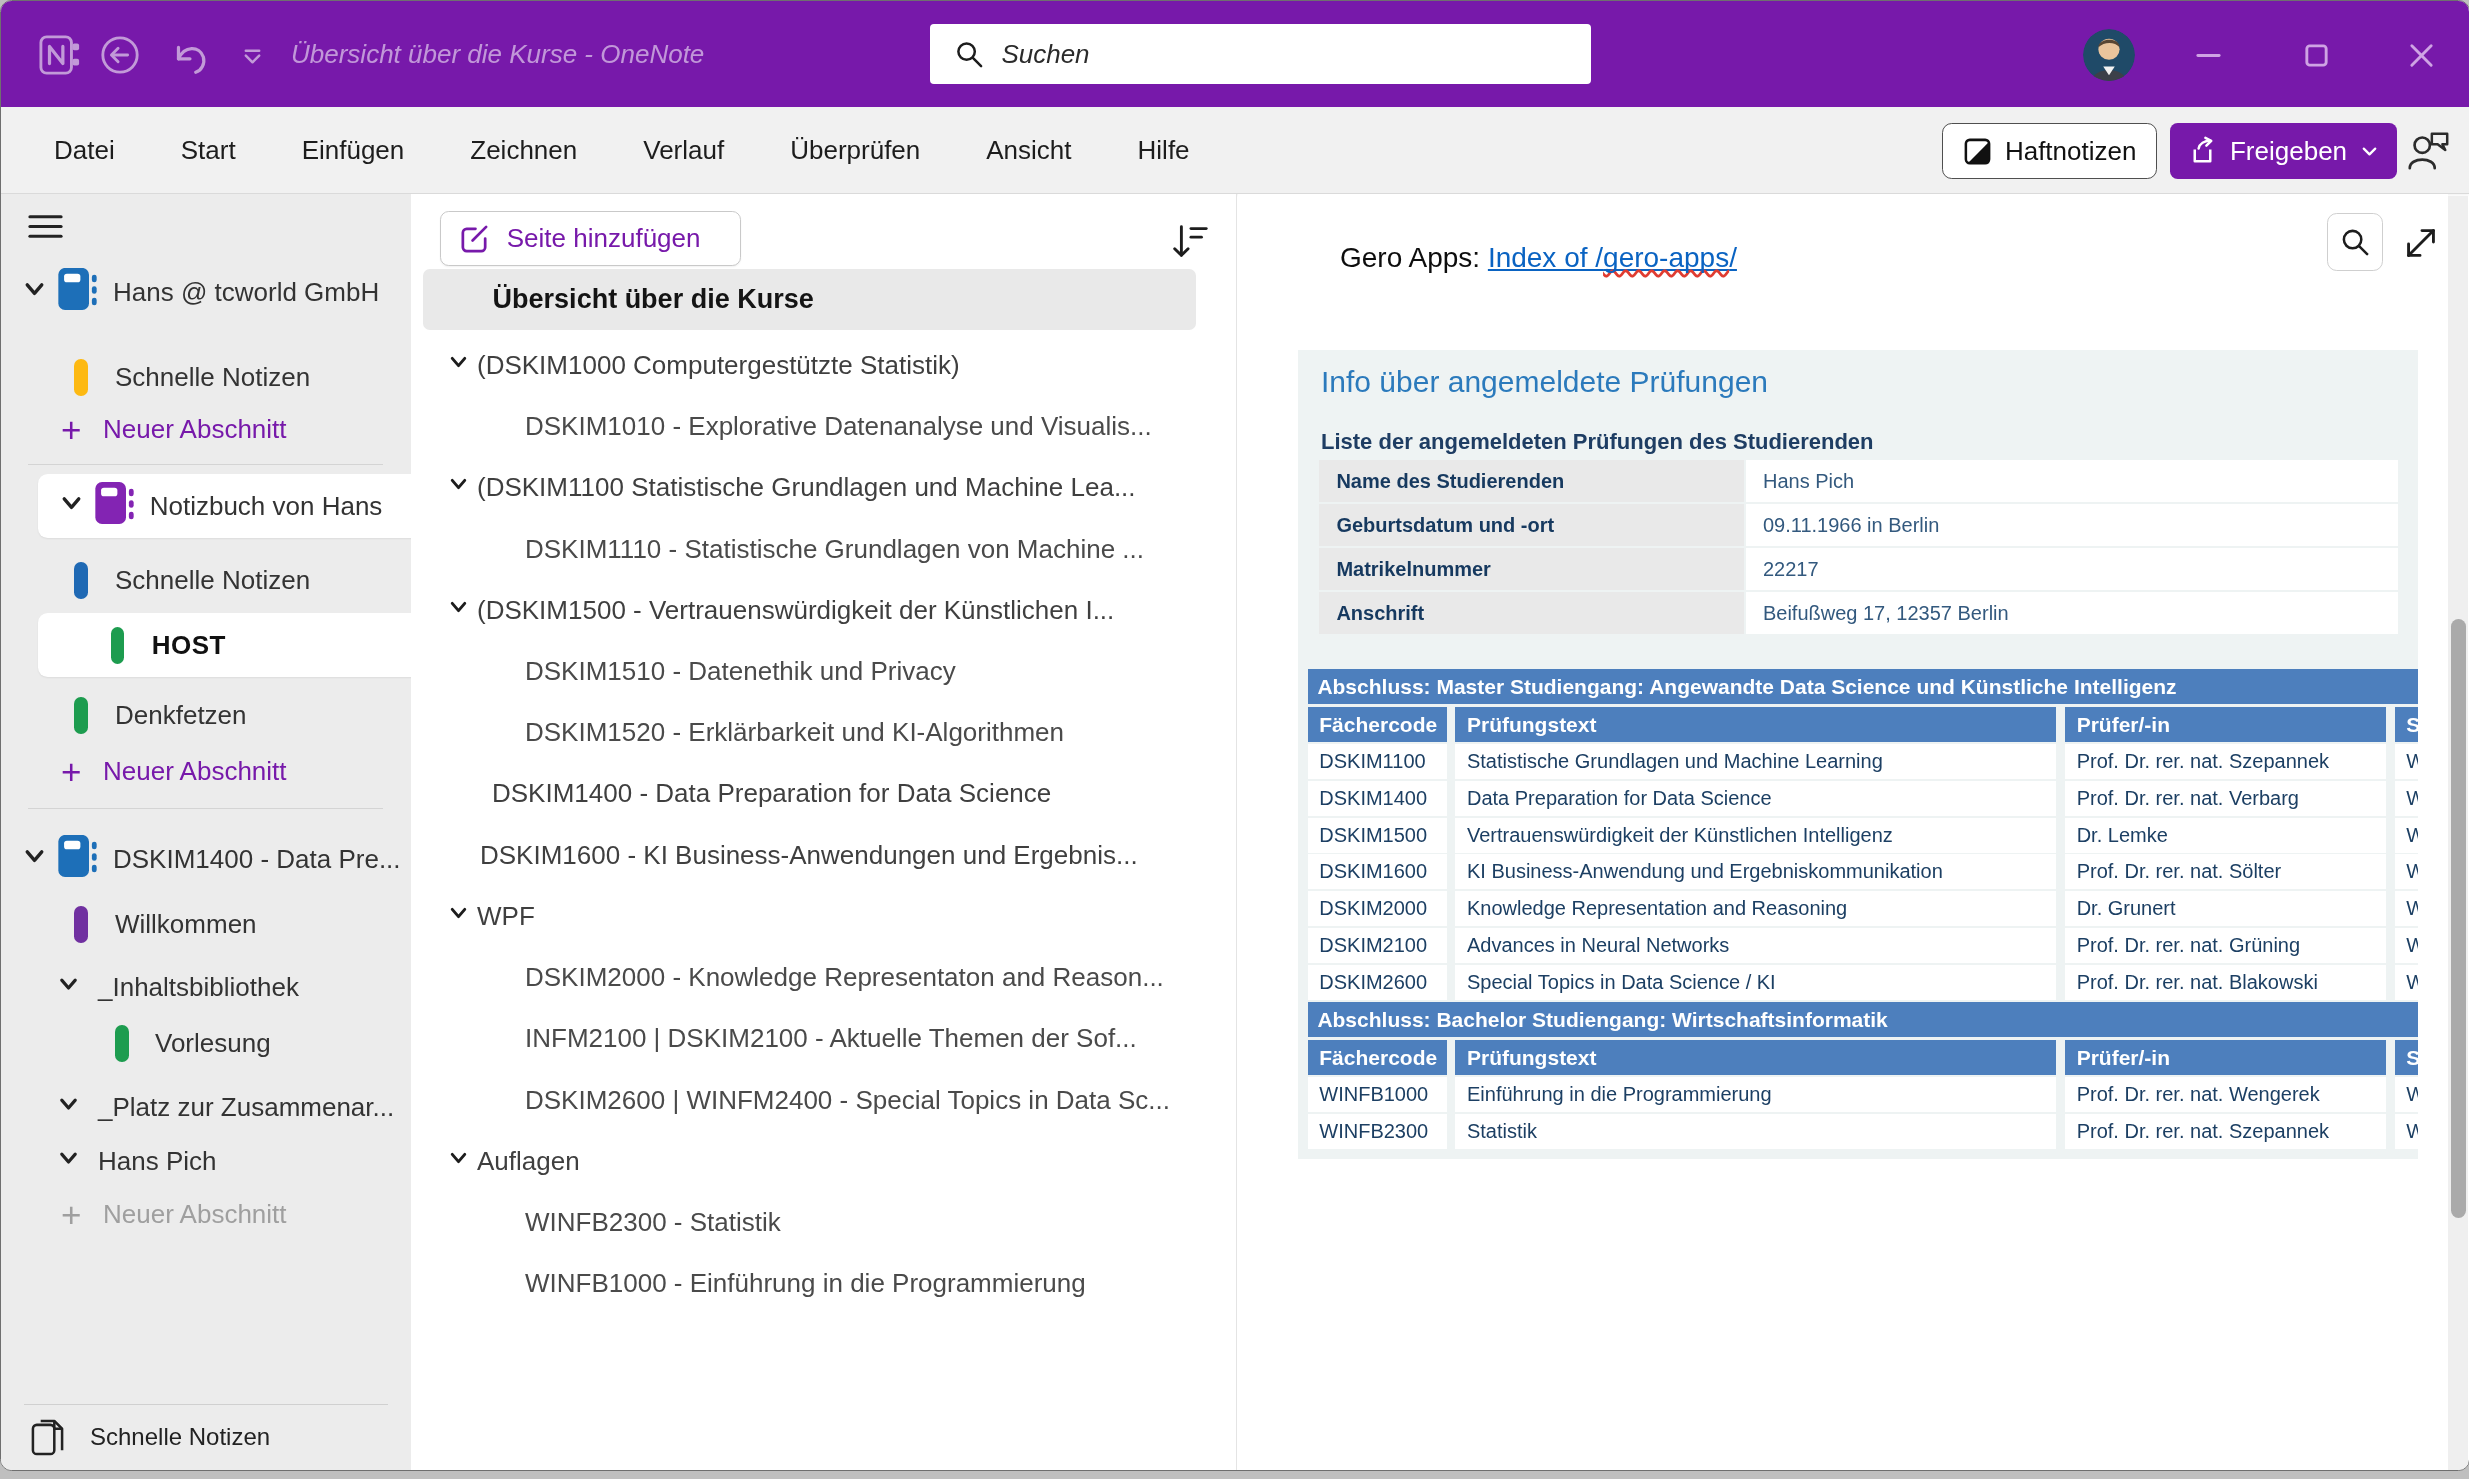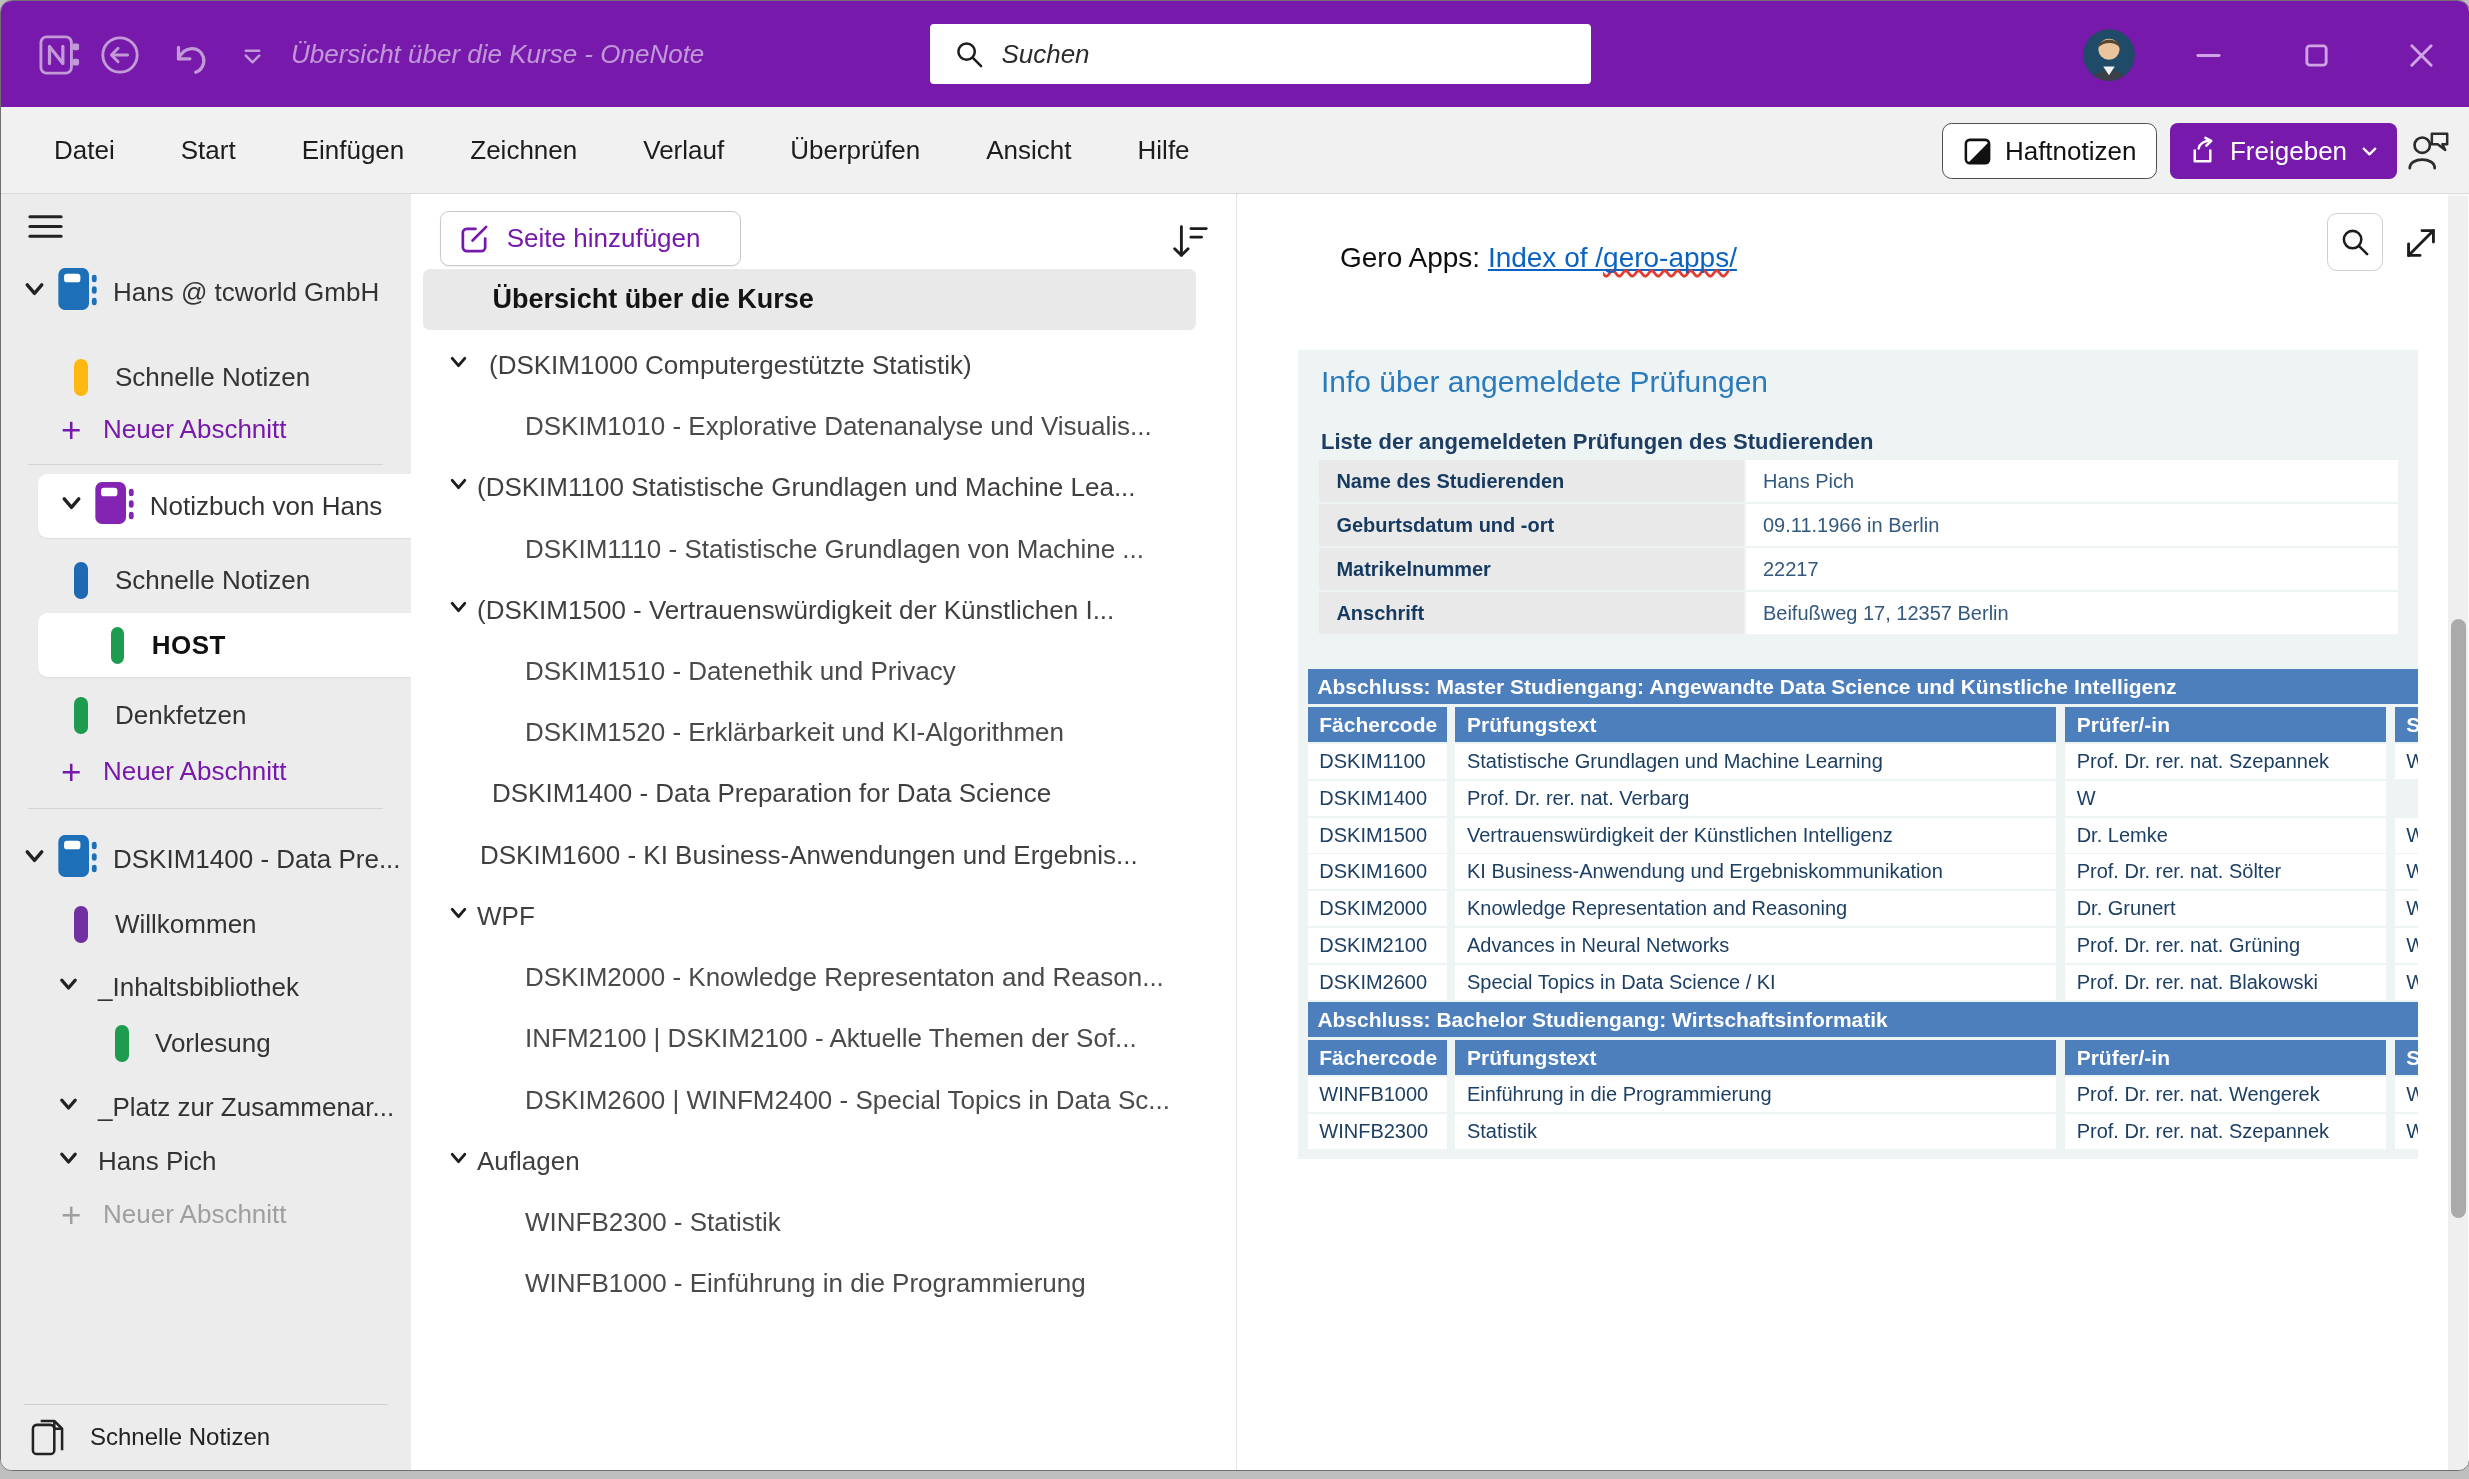--- a/index.html
+++ b/index.html
@@ -370,21 +370,21 @@
         </svg>
       </div>
       <div id="selected-page">
         <span>Übersicht über die Kurse</span>
       </div>
       <div id="pages-list">
           <div class="pg-item" style="top:141px;">
             <span class="pg-chev"><svg width="25" height="25" viewBox="0 0 24 24">
                 <polyline points="6,9 12,16 18,9" fill="none" stroke="#1d1d1d" stroke-width="2.8" stroke-linecap="round" stroke-linejoin="round"></polyline>
               </svg></span>
-            <div class="pg-label" style="left:66px;margin-left:12px;">(DSKIM1000 Computergestützte Statistik)</div>
+            <div class="pg-label" style="left:66px;">(DSKIM1000 Computergestützte Statistik)</div>
           </div>
           <div class="pg-item" style="top:202px;">
             <div class="pg-label" style="left: 114px; color: rgb(74, 74, 74);">DSKIM1010 - Explorative Datenanalyse und Visualis...</div>
           </div>
           <div class="pg-item" style="top:263px;">
             <span class="pg-chev"><svg width="25" height="25" viewBox="0 0 24 24">
                 <polyline points="6,9 12,16 18,9" fill="none" stroke="#1d1d1d" stroke-width="2.8" stroke-linecap="round" stroke-linejoin="round"></polyline>
               </svg></span>
             <div class="pg-label" style="left:66px;">(DSKIM1100 Statistische Grundlagen und Machine Lea...</div>
           </div>
@@ -487,20 +487,21 @@
               <div>Se</div>
             </div>
             <div class="trow body">
               <div>DSKIM1100</div>
               <div>Statistische Grundlagen und Machine Learning</div>
               <div>Prof. Dr. rer. nat. Szepannek</div>
               <div>W</div>
             </div>
             <div class="trow body">
               <div>DSKIM1400</div>
+              <div>Data Preparation for Data Science</div>
               <div>Prof. Dr. rer. nat. Verbarg</div>
               <div>W</div>
             </div>
             <div class="trow body">
               <div>DSKIM1500</div>
               <div>Vertrauenswürdigkeit der Künstlichen Intelligenz</div>
               <div>Dr. Lemke</div>
               <div>W</div>
             </div>
             <div class="trow body">

